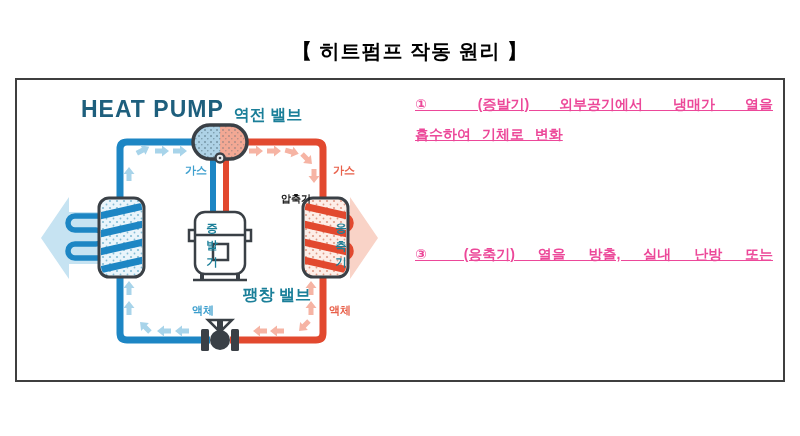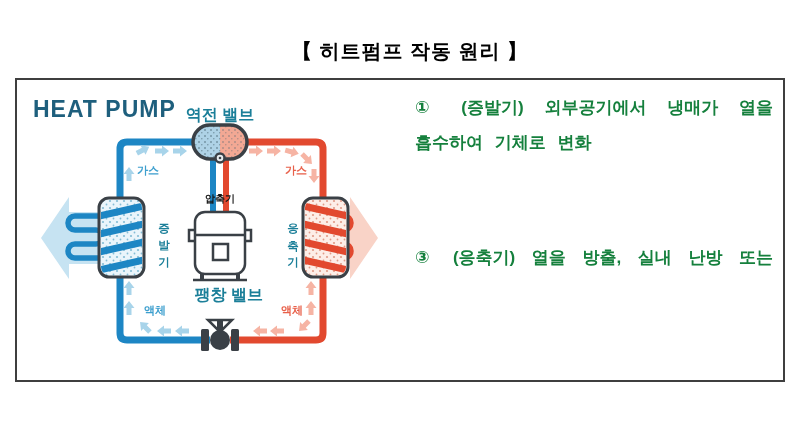--- a/index.html
+++ b/index.html
@@ -9,41 +9,41 @@
 
   .figure-title { position:absolute; top:38px; left:0; width:820px; text-align:center;
                   font-size:20px; font-weight:bold; color:#000; letter-spacing:1px; }
 
   .panel { position:absolute; left:15px; top:78px; width:770px; height:304px;
            border:2px solid #3f3f3f; background:#fff; }
 
   .diagram { position:absolute; left:0; top:0; width:385px; height:300px; }
   .diagram svg { position:absolute; left:0; top:0; }
 
-  .dlabel { position:absolute; font-weight:bold; white-space:nowrap; }
+  .dlabel { position:absolute; font-weight:bold; white-space:nowrap;margin-left:48px; }
   .heat-pump    { left:16px;  top:16px;  font-size:23px; color:#1e5f7d; letter-spacing:1px; }
   .lbl-teal     { color:#1b7f99; font-size:16px; }
   .lbl-blue     { color:#3d9fce; font-size:11px; }
   .lbl-red      { color:#e8604a; font-size:11px; }
   .lbl-black    { color:#141414; font-size:10px; }
   .rev-valve-lbl{ left:160px; top:25px; width:86px; text-align:center; }
-  .comp-lbl     { left:188px; top:112px; width:52px; text-align:left; }
+  .comp-lbl     { left:194px; top:112px; width:52px; text-align:right; }
   .exp-lbl      { left:160px; top:205px; width:86px; text-align:right; }
   .gas-left     { left:120px; top:83px; }
   .gas-right    { left:268px; top:83px; }
   .liq-left     { left:127px; top:223px; }
   .liq-right    { left:264px; top:223px; }
   .vert { writing-mode:vertical-rl; text-orientation:upright; letter-spacing:5px;
           font-size:11.5px; }
   .evap-lbl { left:139px; top:135px; }
   .cond-lbl { left:268px; top:135px; }
 
   .steps { position:absolute; left:388px; top:0; width:374px; height:100%; }
   .step  { position:absolute; left:0; width:100%; padding:0 6px 0 10px;
-           font-size:17px; font-weight:600; color:#15803d; }
+           font-size:14px; font-weight:600; color:#ec4899;text-decoration:underline; }
   .step .l1 { text-align:justify; text-align-last:justify; word-spacing:5px; }
   .step .l2 { text-align:left; word-spacing:7px; margin-top:12px; }
   .step1 { top:16px; } .step2 { top:91px; } .step3 { top:166px; } .step4 { top:241px; }
 </style>
 </head>
 <body>
 
 <div class="stage">
 
   <div class="figure-title">【 히트펌프 작동 원리 】</div>

